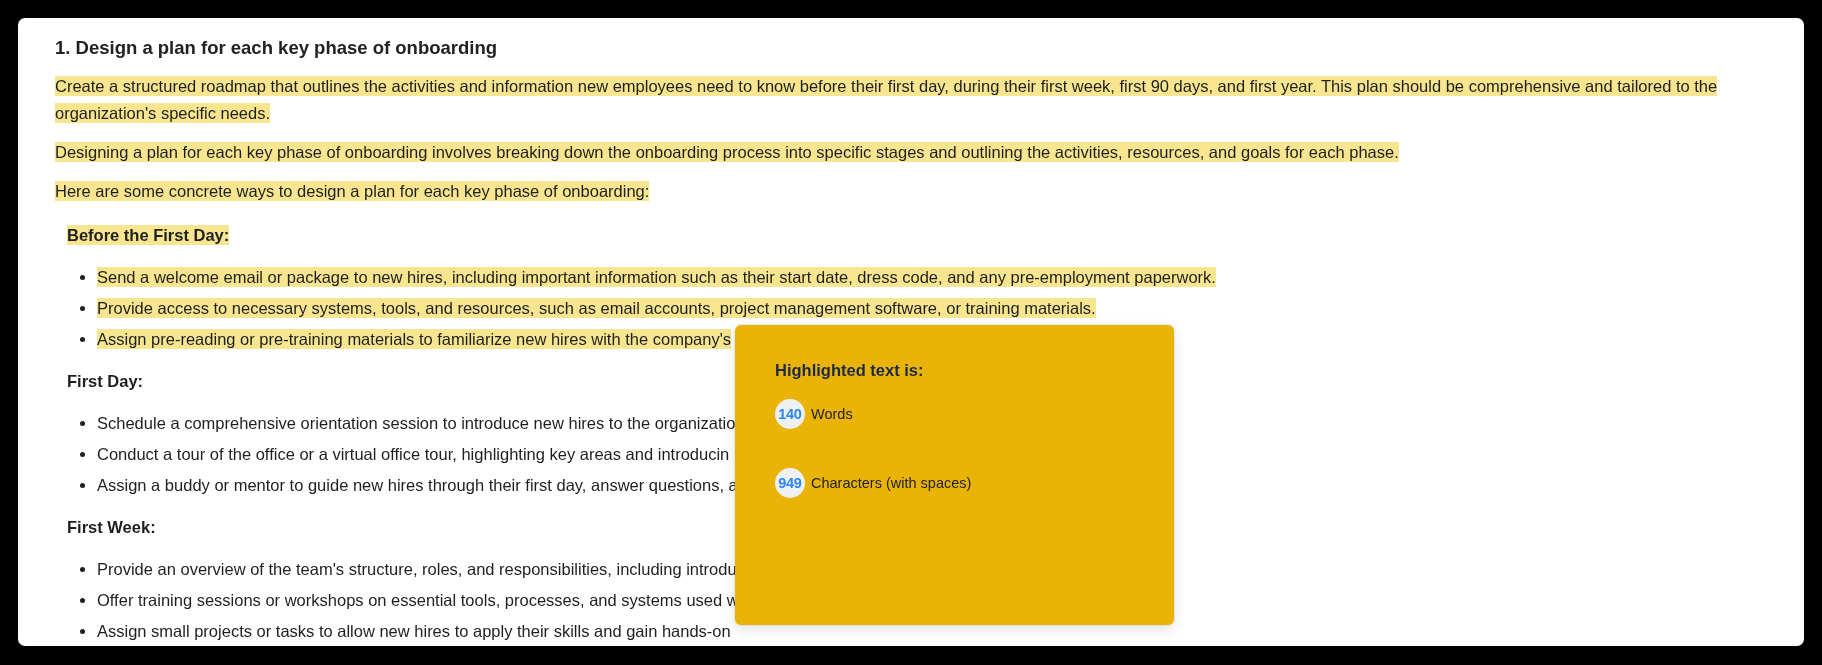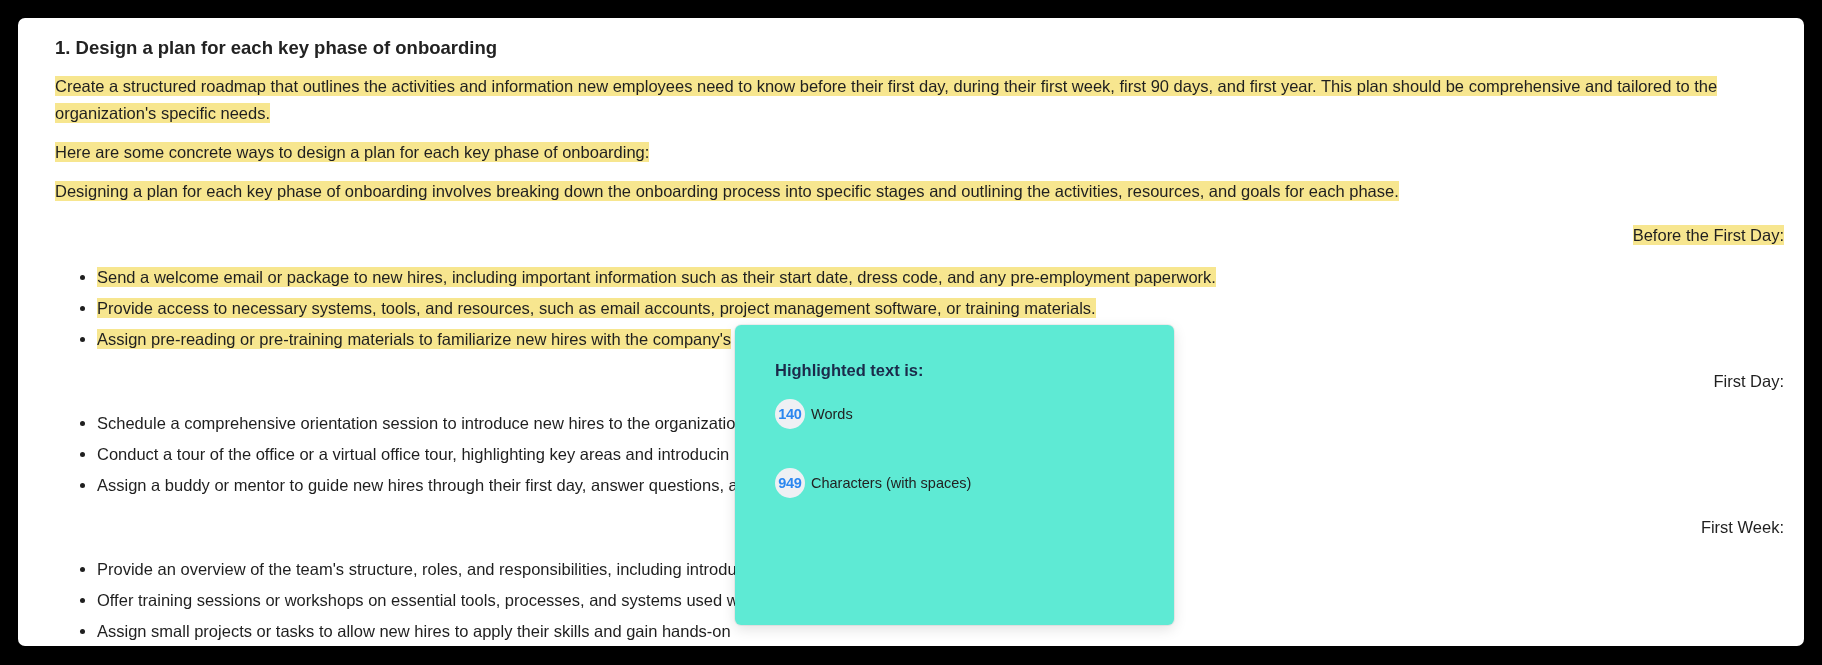--- a/index.html
+++ b/index.html
@@ -4,40 +4,40 @@
 <style>
   html,body{margin:0;padding:0;}
   body{width:1822px;height:665px;background:#000;position:relative;overflow:hidden;
        font-family:"Liberation Sans","DejaVu Sans",sans-serif;color:#1f1f1f;}
   .card{position:absolute;left:18px;top:18px;width:1786px;height:628px;background:#fff;
         border-radius:7px;overflow:hidden;}
   .content{position:absolute;left:37px;top:15px;right:20px;}
   h1{font-size:18.5px;font-weight:bold;margin:0 0 10px 0;line-height:30px;color:#222;}
   p{font-size:16.5px;line-height:27px;margin:0 0 12px 0;}
   .hl{background:#f7e68f;box-decoration-break:clone;-webkit-box-decoration-break:clone;padding:1px 0;}
-  .sec{font-size:16.5px;font-weight:normal;margin:18px 0 6px 0;line-height:24px;text-align:right;}
+  .sec{font-size:16.5px;font-weight:bold;margin:18px 0 6px 12px;line-height:24px;}
   ul{margin:18px;padding-left:24px;}
   li{font-size:16.5px;line-height:24px;margin-bottom:7px;}
-  .popup{position:absolute;left:735px;top:325px;width:439px;height:300px;background:#5eead4;
+  .popup{position:absolute;left:735px;top:325px;width:439px;height:300px;background:#eab308;
          border-radius:6px;box-shadow:0 4px 14px rgba(0,0,0,0.12),0 0 0 1px rgba(0,0,0,0.05);}
   .popup-title{position:absolute;left:40px;top:36px;font-size:16.5px;font-weight:bold;color:#1b2a4a;}
   .stat{position:absolute;left:40px;display:flex;align-items:center;justify-content:space-between;}
   .num{width:30px;height:30px;border-radius:50%;background:#eef0f4;color:#2b87f0;font-weight:bold;
        font-size:14.5px;display:flex;align-items:center;justify-content:center;letter-spacing:-0.3px;}
   .lbl{margin-left:6px;font-size:14.5px;color:#222;}
 </style>
 </head>
 <body>
 
 <div class="card">
   <div class="content">
     <h1>1. Design a plan for each key phase of onboarding</h1>
     <p><span class="hl">Create a structured roadmap that outlines the activities and information new employees need to know before their first day, during their first week, first 90 days, and first year. This plan should be comprehensive and tailored to the organization's specific needs.</span></p>
+    <p><span class="hl">Designing a plan for each key phase of onboarding involves breaking down the onboarding process into specific stages and outlining the activities, resources, and goals for each phase.</span></p>
     <p><span class="hl">Here are some concrete ways to design a plan for each key phase of onboarding:</span></p>
-    <p><span class="hl">Designing a plan for each key phase of onboarding involves breaking down the onboarding process into specific stages and outlining the activities, resources, and goals for each phase.</span></p>
 
     <div class="sec"><span class="hl">Before the First Day:</span></div>
     <ul>
       <li><span class="hl">Send a welcome email or package to new hires, including important information such as their start date, dress code, and any pre-employment paperwork.</span></li>
       <li><span class="hl">Provide access to necessary systems, tools, and resources, such as email accounts, project management software, or training materials.</span></li>
       <li><span class="hl">Assign pre-reading or pre-training materials to familiarize new hires with the company's</span></li>
     </ul>
 
     <div class="sec">First Day:</div>
     <ul>

